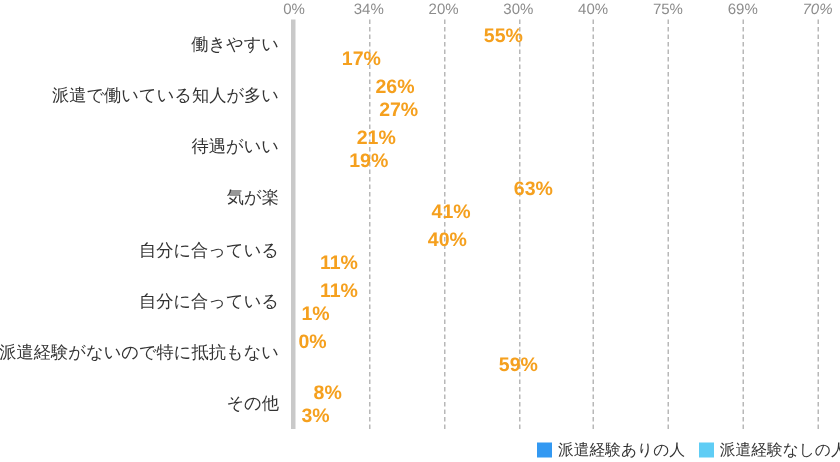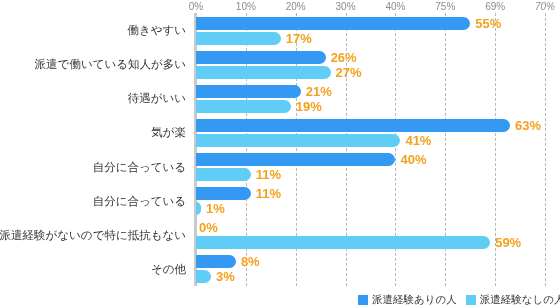--- a/index.html
+++ b/index.html
@@ -66,21 +66,22 @@
     color: #333333;
     white-space: nowrap;
     text-align: right;
     font-weight: normal;
   }
   .bar-wrap {
     position: absolute;
     left: 196px;
     height: 13px;
     display: flex;
-    align-items: flex-end;
+    align-items: center;
+    flex-direction: column;
   }
   .bar-wrap.top    { top: 3.5px; }
   .bar-wrap.bottom { top: 18.5px; }
   .bar {
     height: 13px;
     border-radius: 0 6.5px 6.5px 0;
   }
   .bar.series-a { background: #3399f2; }
   .bar.series-b { background: #5fcdf5; }
   .bar.zero     { width: 0px; }
@@ -120,21 +121,21 @@
     white-space: nowrap;
   }
 </style>
 </head>
 <body>
 
 <div id="chart-root">
 
   <div class="axis-labels">
       <span class="axis-tick-label" style="left: 196px;">0%</span>
-      <span class="axis-tick-label" style="left: 245.857px;">10%</span>
+      <span class="axis-tick-label" style="left: 245.857px;">34%</span>
       <span class="axis-tick-label" style="left: 295.714px;">20%</span>
       <span class="axis-tick-label" style="left: 345.571px;">30%</span>
       <span class="axis-tick-label" style="left: 395.429px;">40%</span>
       <span class="axis-tick-label" style="left: 445.286px;">75%</span>
       <span class="axis-tick-label" style="left: 495.143px;">69%</span>
       <span class="axis-tick-label" style="left: 545px; font-style: italic;">70%</span>
     </div>
 
   <div class="gridlines">
       <div class="gridline axis-zero" style="left: 194px;"></div>

